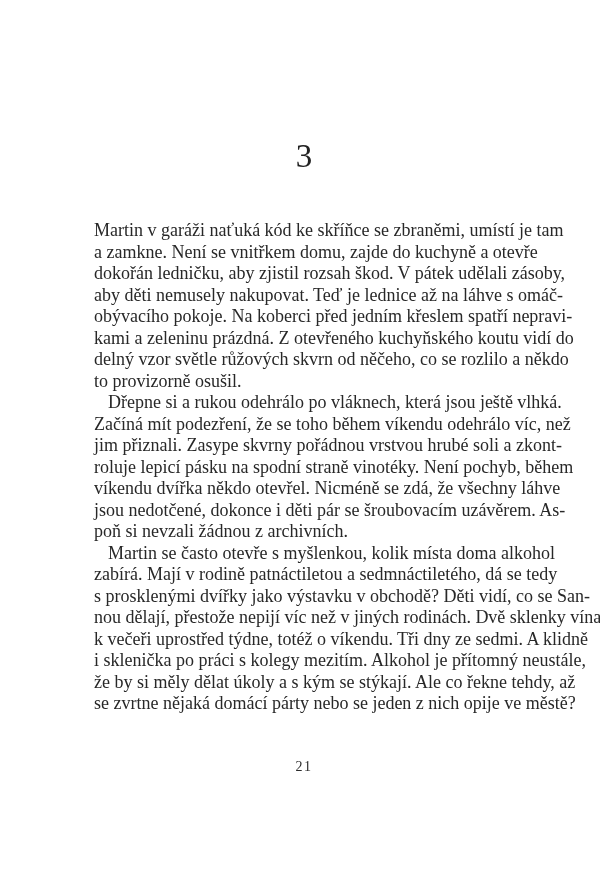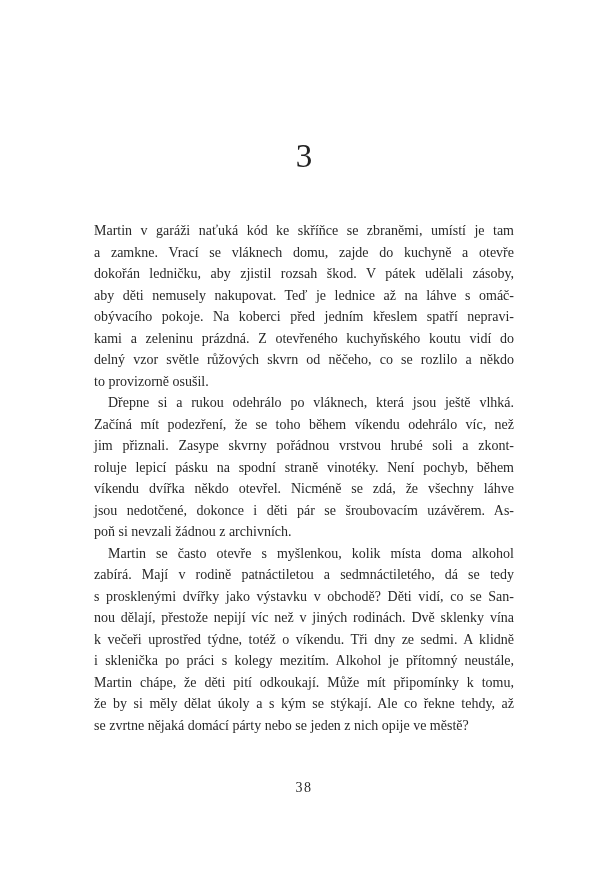--- a/index.html
+++ b/index.html
@@ -22,21 +22,21 @@
     background: #ffffff;
   }
   .chapter {
     text-align: center;
     font-size: 33px;
     line-height: 40px;
     margin-bottom: 44px;
     color: #222222;
   }
   .text-block {
-    font-size: 14px;
+    font-size: 18px;
     line-height: 21.5px;
   }
   .paragraph {
     margin: 0;
   }
   .line {
     text-align: justify;
     text-align-last: justify;
     white-space: nowrap;
   }
@@ -56,21 +56,21 @@
 </style>
 </head>
 <body>
 
 <div class="page">
   <div class="chapter">3</div>
 
   <div class="text-block">
       <div class="paragraph">
         <div class="line">Martin v garáži naťuká kód ke skříňce se zbraněmi, umístí je tam</div>
-        <div class="line">a zamkne. Vrací se vláknech domu, zajde do kuchyně a otevře</div>
+        <div class="line">a zamkne. Není se vnitřkem domu, zajde do kuchyně a otevře</div>
         <div class="line">dokořán ledničku, aby zjistil rozsah škod. V pátek udělali zásoby,</div>
         <div class="line">aby děti nemusely nakupovat. Teď je lednice až na láhve s omáč-</div>
         <div class="line">obývacího pokoje. Na koberci před jedním křeslem spatří nepravi-</div>
         <div class="line">kami a zeleninu prázdná. Z otevřeného kuchyňského koutu vidí do</div>
         <div class="line">delný vzor světle růžových skvrn od něčeho, co se rozlilo a někdo</div>
         <div class="line last">to provizorně osušil.</div>
       </div>
       <div class="paragraph">
         <div class="line indent">Dřepne si a rukou odehrálo po vláknech, která jsou ještě vlhká.</div>
         <div class="line">Začíná mít podezření, že se toho během víkendu odehrálo víc, než</div>
@@ -80,20 +80,19 @@
         <div class="line">jsou nedotčené, dokonce i děti pár se šroubovacím uzávěrem. As-</div>
         <div class="line last">poň si nevzali žádnou z archivních.</div>
       </div>
       <div class="paragraph">
         <div class="line indent">Martin se často otevře s myšlenkou, kolik místa doma alkohol</div>
         <div class="line">zabírá. Mají v rodině patnáctiletou a sedmnáctiletého, dá se tedy</div>
         <div class="line">s prosklenými dvířky jako výstavku v obchodě? Děti vidí, co se San-</div>
         <div class="line">nou dělají, přestože nepijí víc než v jiných rodinách. Dvě sklenky vína</div>
         <div class="line">k večeři uprostřed týdne, totéž o víkendu. Tři dny ze sedmi. A klidně</div>
         <div class="line">i sklenička po práci s kolegy mezitím. Alkohol je přítomný neustále,</div>
-        <div class="line">Martin chápe, že děti pití odkoukají. Může mít připomínky k tomu,</div>
         <div class="line">že by si měly dělat úkoly a s kým se stýkají. Ale co řekne tehdy, až</div>
         <div class="line last">se zvrtne nějaká domácí párty nebo se jeden z nich opije ve městě?</div>
       </div>
     </div>
 
-  <div class="folio">38</div>
+  <div class="folio">21</div>
 </div>
 
 </body></html>

